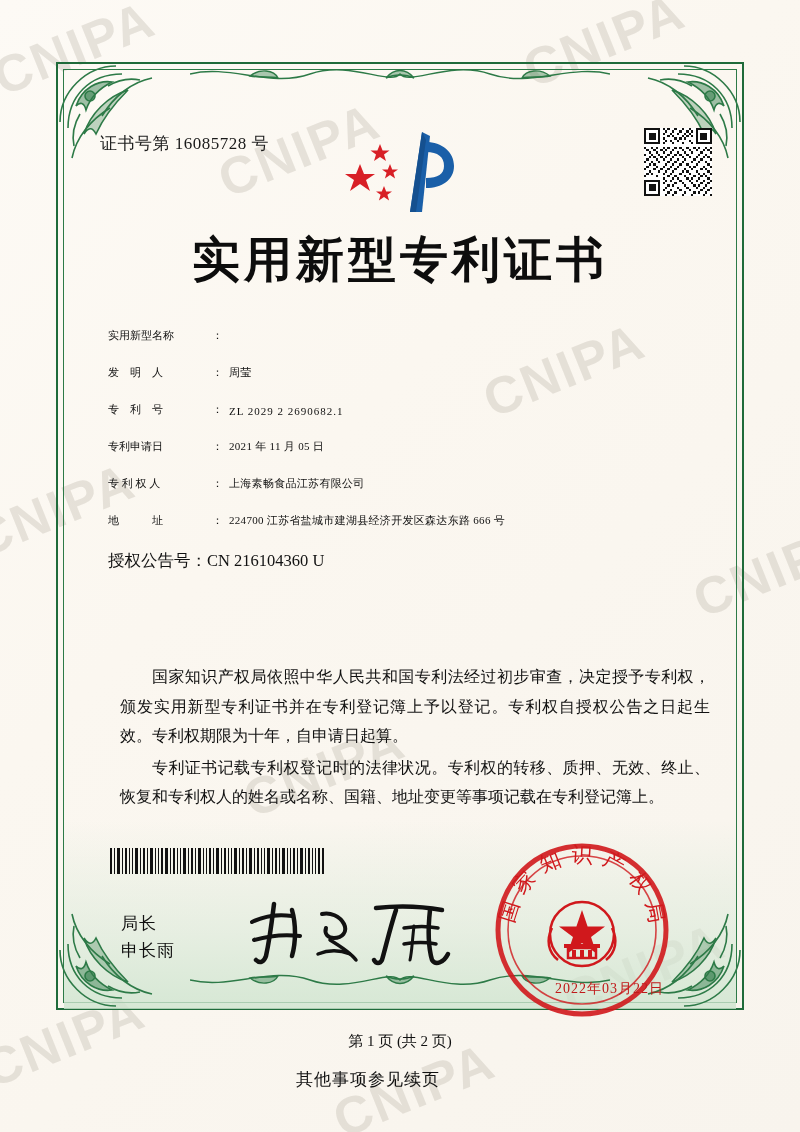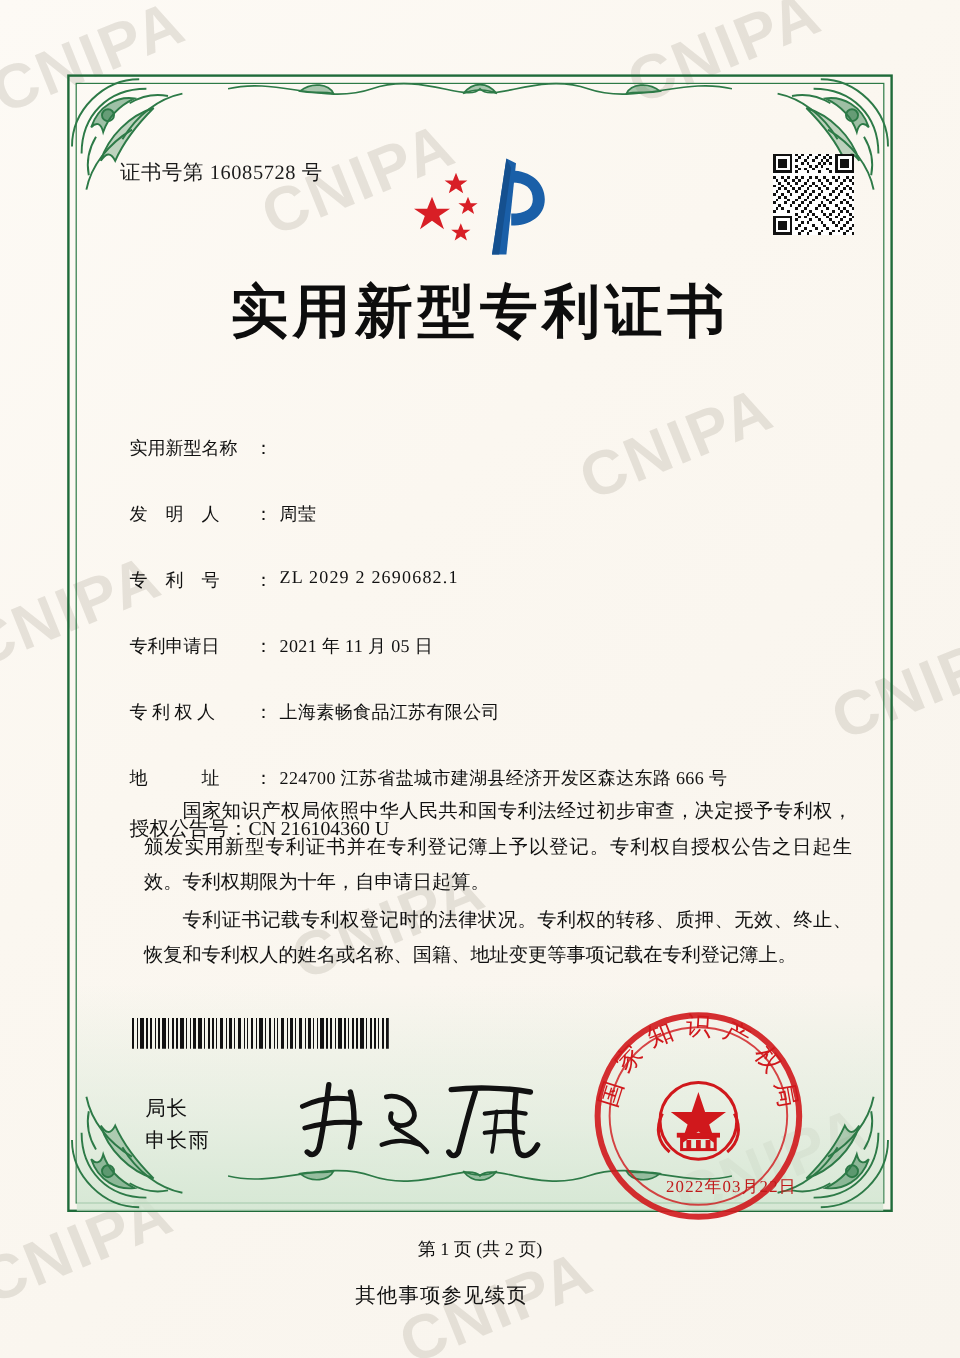--- a/index.html
+++ b/index.html
@@ -114,25 +114,24 @@
     font-family: "DejaVu Serif", "Liberation Serif", serif;
   }
 
   .fields {
     position: absolute;
     left: 44px; top: 258px;
     width: 600px;
   }
   .field-row {
     display: flex;
-    align-items: flex-start;
+    align-items: flex-end;
     margin-bottom: 22px;
-    font-size: 15px;
+    font-size: 11px;
     color: #111;
-    margin-top: 36px;
   }
   .field-label {
     flex: none;
     width: 104px;
     letter-spacing: 0px;
   }
   .field-colon { flex: none; margin-right: 6px; }
   .field-value { flex: 1; letter-spacing: 0.3px; }
   .field-value.mono { font-family: "Liberation Serif", serif; letter-spacing: 1px; }
 

